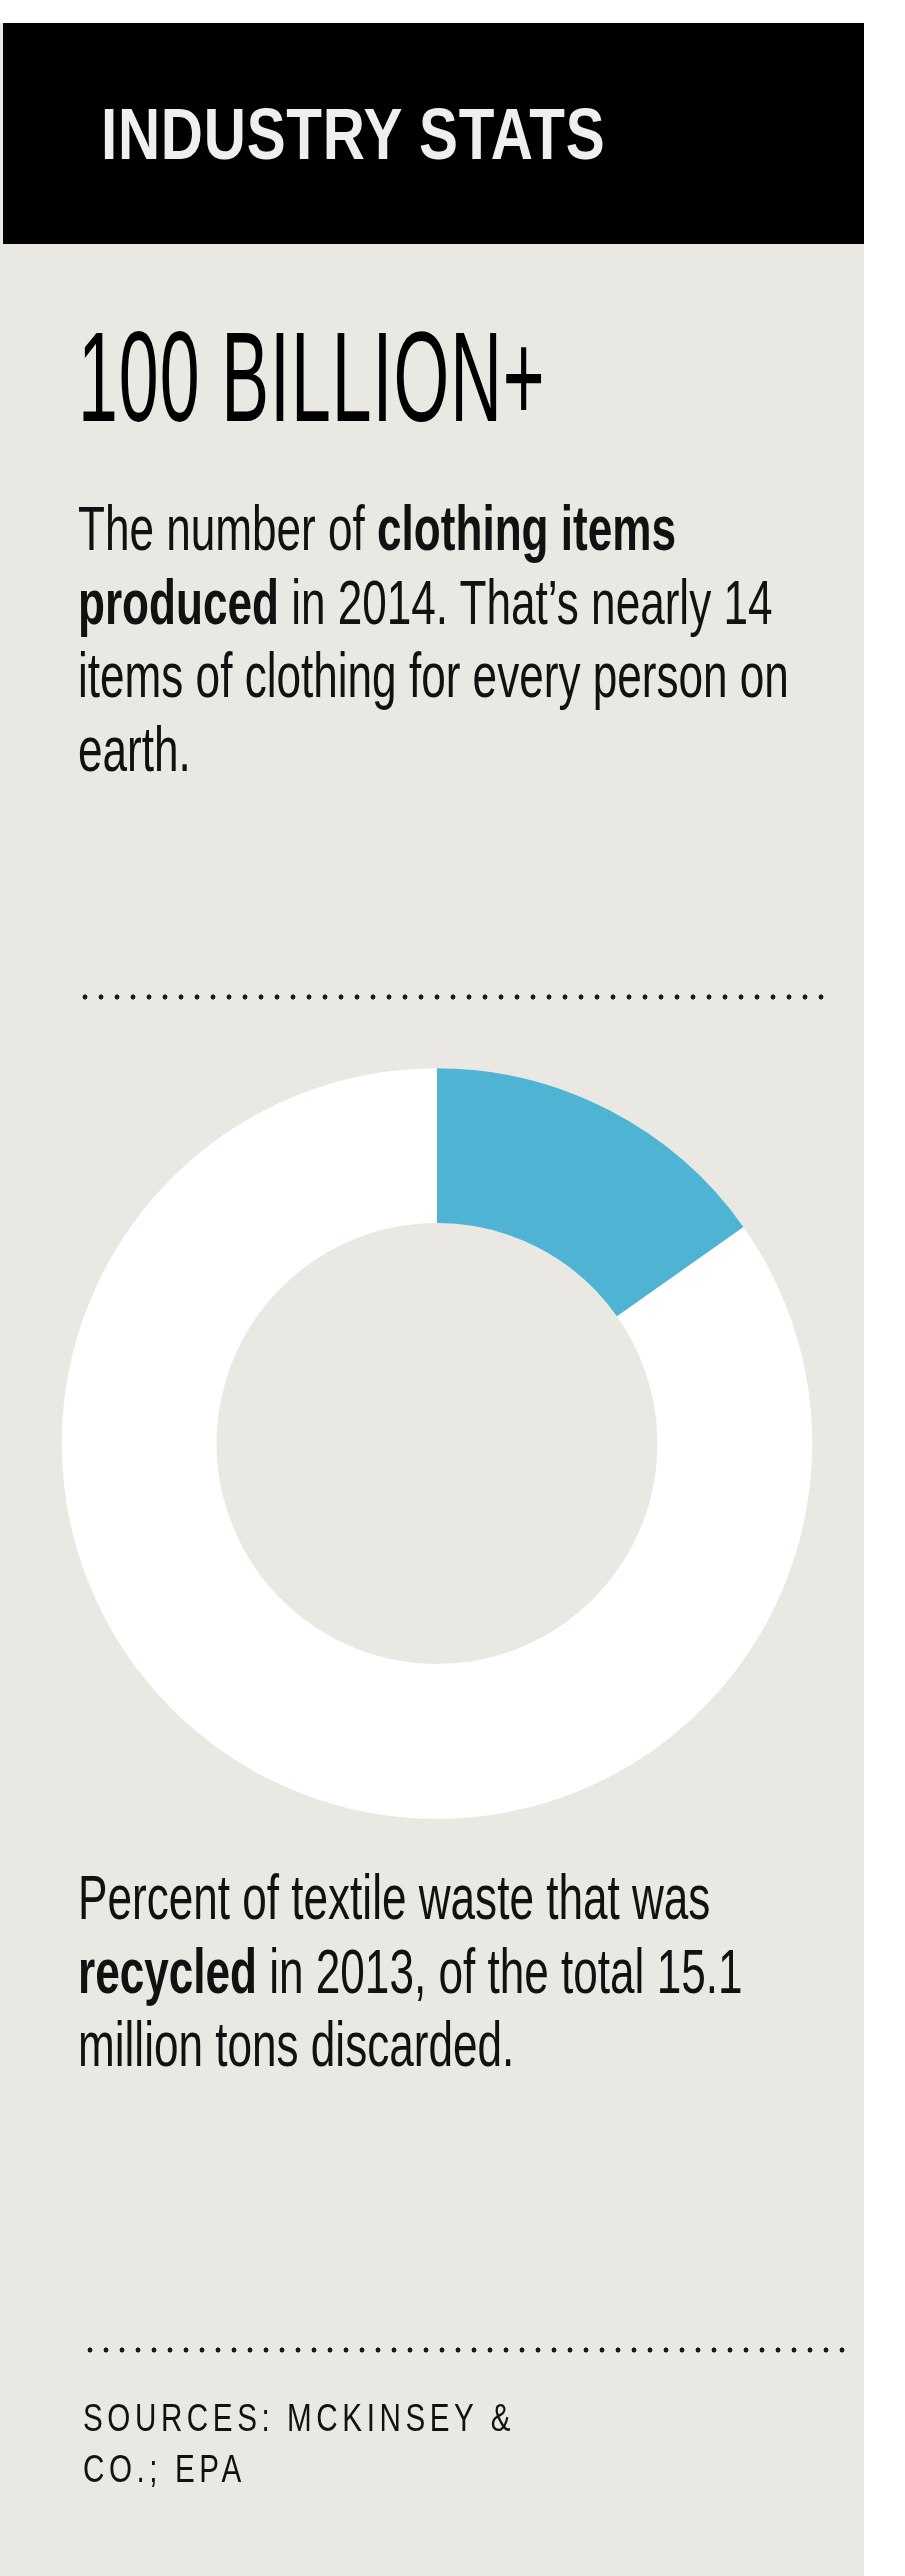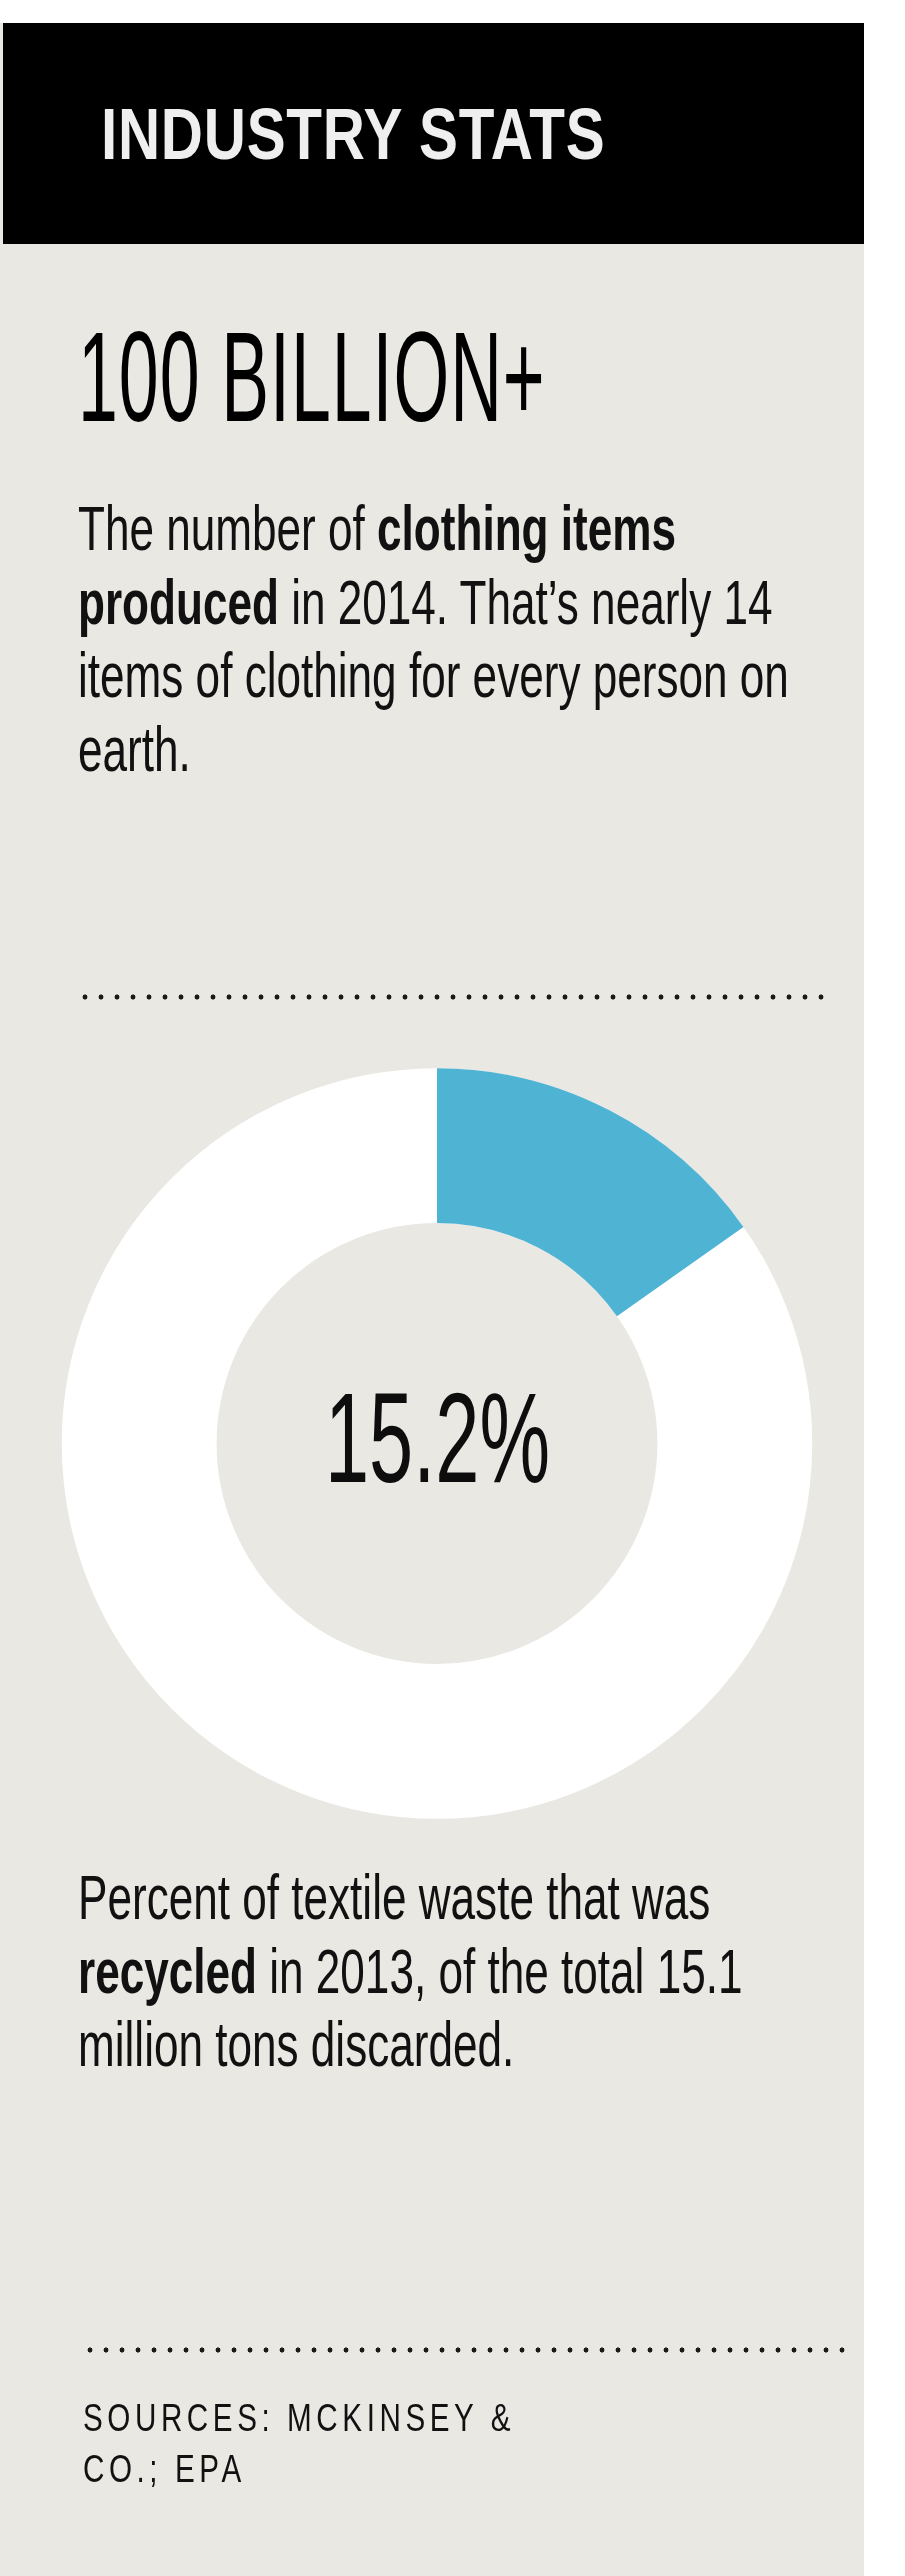--- a/index.html
+++ b/index.html
@@ -163,21 +163,20 @@
 
   <div id="divider-top" class="dot-rule"></div>
 
   <div class="donut-wrap">
     <svg class="donut-svg" viewBox="0 0 912 882">
 
       <circle cx="456" cy="441" r="350" fill="none" stroke="#ffffff" stroke-width="182"></circle>
 
       <circle id="accent-slice" cx="456" cy="441" r="350" fill="none" stroke="#4fb3d4" stroke-width="182" stroke-dasharray="334.27 1864.85" stroke-dashoffset="0" transform="rotate(-90 456 441)"></circle>
     </svg>
-    <div class="donut-center-label"><span>15.2%</span></div>
   </div>
 
   <div id="paragraph-two" class="body-copy"><span>Percent of textile waste that was </span><b>recycled</b><span> in 2013, of the total 15.1 million tons discarded.</span></div>
 
   <div id="divider-bottom" class="dot-rule"></div>
 
   <div class="sources">
     <div>SOURCES: MCKINSEY &amp;</div>
     <div>CO.; EPA</div>
   </div>

